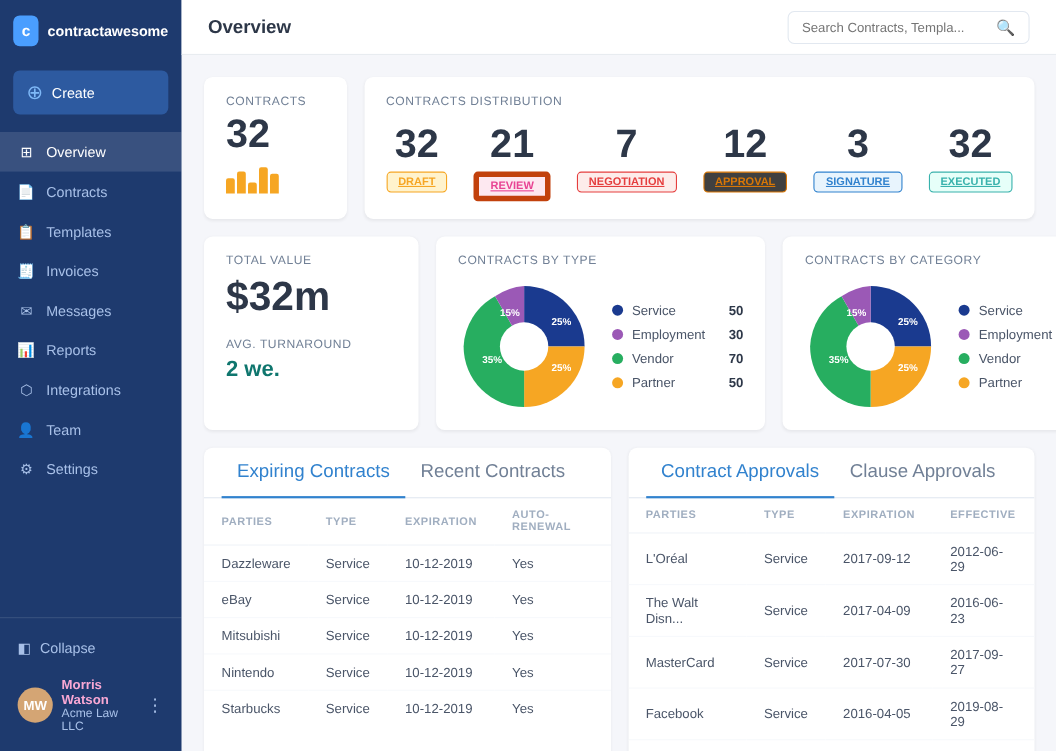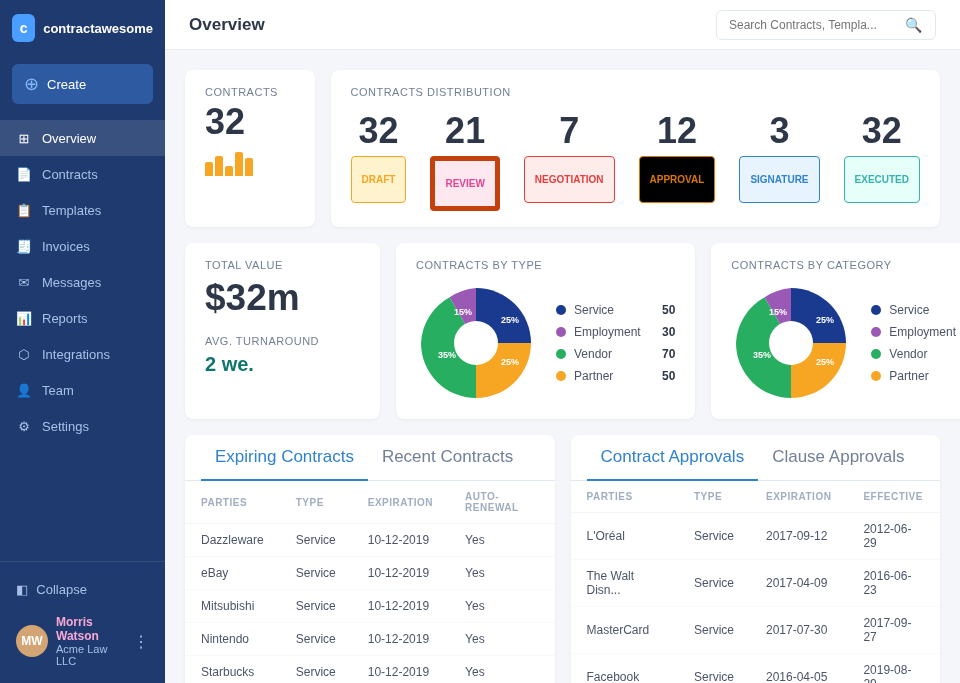--- a/index.html
+++ b/index.html
@@ -42,25 +42,25 @@
     .stat-number { font-size: 36px; font-weight: 700; color: #2d3748; line-height: 1; }
     .stat-icon { margin-top: 8px; }
     .bar-chart { display: flex; align-items: flex-end; gap: 2px; height: 28px; }
     .bar { background: #f6a623; border-radius: 2px 2px 0 0; width: 8px; }
 
     .distribution-card { background: white; border-radius: 8px; padding: 16px 20px; flex: 3; box-shadow: 0 1px 3px rgba(0,0,0,0.06); }
     .dist-label { font-size: 11px; color: #718096; font-weight: 500; text-transform: uppercase; letter-spacing: 0.5px; margin-bottom: 12px; }
     .dist-badges { display: flex; gap: 24px; }
     .dist-item { text-align: center; }
     .dist-num { font-size: 36px; font-weight: 700; color: #2d3748; }
-    .badge { display: inline-block; padding: 17px 10px; border-radius: 4px; font-size: 10px; font-weight: 600; margin-top: 4px; }
+    .badge { display: inline-block; padding: 3px 10px; border-radius: 4px; font-size: 10px; font-weight: 600; margin-top: 4px; text-decoration: underline; }
     .badge-draft { background: #fff3cd; color: #f6a623; border: 1px solid #f6a623; }
     .badge-review { background: #fde8f0; color: #e84393; border: 5px solid #c2410c; }
     .badge-negotiation { background: #fdecea; color: #e53e3e; border: 1px solid #e53e3e; }
-    .badge-approval { background: #000000; color: #d97706; border: 1px solid #d97706; }
+    .badge-approval { background: #404040; color: #d97706; border: 1px solid #d97706; }
     .badge-signature { background: #e8f4fd; color: #3182ce; border: 1px solid #3182ce; }
     .badge-executed { background: #e6fff9; color: #38b2ac; border: 1px solid #38b2ac; }
 
     
     .middle-row { display: flex; gap: 16px; margin-bottom: 16px; }
     .value-card { background: white; border-radius: 8px; padding: 16px 20px; width: 195px; flex-shrink: 0; box-shadow: 0 1px 3px rgba(0,0,0,0.06); }
     .value-label { font-size: 11px; color: #718096; font-weight: 500; text-transform: uppercase; letter-spacing: 0.5px; margin-bottom: 6px; }
     .value-amount { font-size: 37px; font-weight: 700; color: #2d3748; }
     .avg-label { font-size: 11px; color: #718096; font-weight: 500; text-transform: uppercase; letter-spacing: 0.5px; margin-top: 16px; margin-bottom: 6px; }
     .avg-value { font-size: 20px; font-weight: 700; color: #0f766e; }

